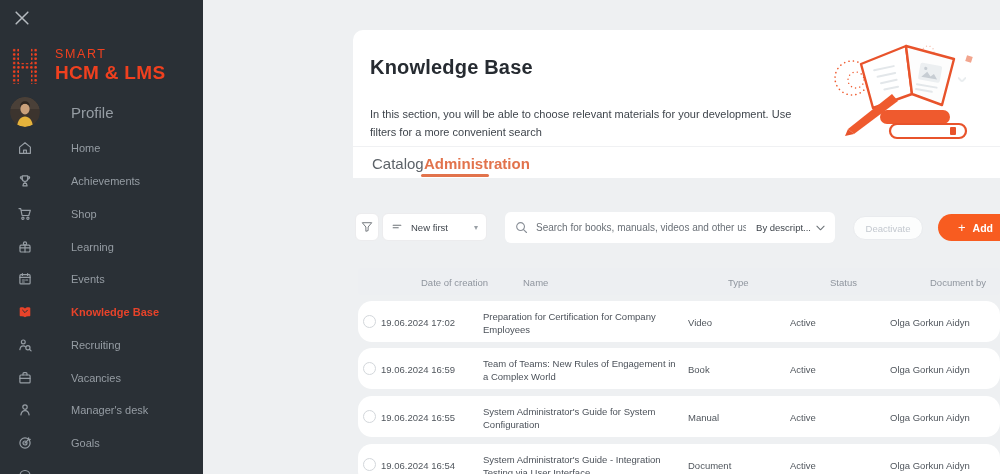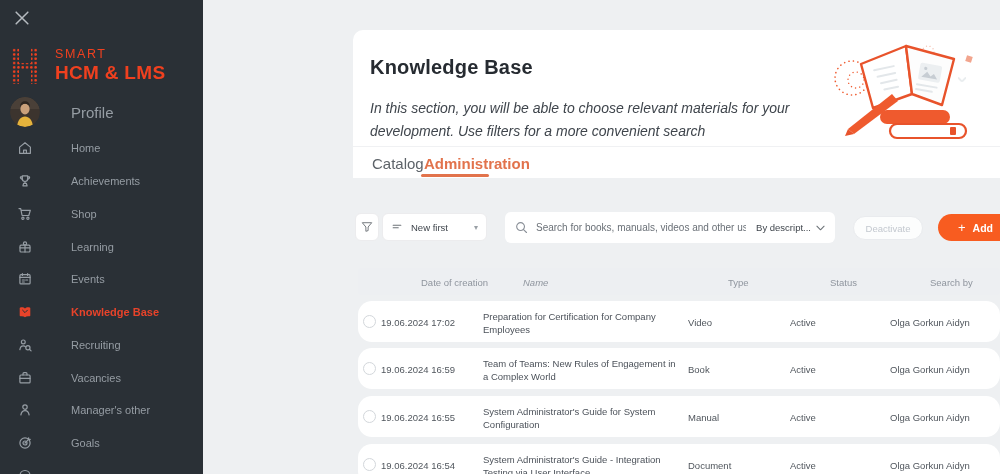--- a/index.html
+++ b/index.html
@@ -28,21 +28,21 @@
   .profile-label { margin-left:31px; font-size:15px; color:#969da4; }
   .nav-item { position:absolute; left:17px; height:20px; display:flex; align-items:center; cursor:pointer; }
   .nav-item .nav-ic { width:16px; height:16px; flex:0 0 auto; }
   .nav-item .nav-label { margin-left:38px; font-size:11px; color:#969da4; white-space:nowrap; }
   .nav-item.active .nav-label { color:#e8432a; font-weight:700; }
   .ic-stroke { stroke:#969da4; fill:none; stroke-width:1.2; stroke-linecap:round; stroke-linejoin:round; }
   
   .card { position:absolute; left:353px; top:30px; width:647px; height:148px; background:#fff; border-radius:10px 0 0 0; }
   .card-head { position:relative; height:117px; border-bottom:1px solid #f0f1f3; }
   .page-title { position:absolute; left:17px; top:26px; font-size:20px; font-weight:700; color:#262b31; letter-spacing:.2px; }
-  .page-desc { position:absolute; left:17px; top:67px; width:424px; font-size:14px; line-height:1.65; color:#3f454c;font-style:italic; }
+  .page-desc { position:absolute; left:17px; top:75px; width:424px; font-size:11px; line-height:1.65; color:#3f454c; }
   .illustration { position:absolute; right:14px; top:4px; }
   .tabs { position:relative; height:30px; }
   .tab { position:absolute; top:8px; font-size:15px; cursor:pointer; }
   .tab-catalog { left:19px; color:#5d6369; }
   .tab-admin { left:71px; color:#e2734c; font-weight:700; }
   .tab-underline { position:absolute; left:68px; bottom:0; width:68px; height:3px; background:#e2734c; border-radius:2px; }
   
   .tool { position:absolute; background:#fff; border:1px solid #ececee; border-radius:6px; display:flex; align-items:center; cursor:pointer; }
   .btn-filter { left:355px; top:213px; width:24px; height:28px; justify-content:center; }
   .btn-sort { left:382px; top:213px; width:105px; height:28px; padding:0 8px; }
@@ -61,21 +61,21 @@
   .thead { position:absolute; left:358px; top:268px; width:642px; height:27px; background:#edeff2; border-radius:4px; }
   .thead span { position:absolute; top:9px; font-size:9.5px; color:#8f959e;padding-left:40px; }
   .row { position:absolute; left:358px; width:642px; height:41px; background:#fff; border-radius:14px; cursor:pointer; }
   .row .sel { position:absolute; left:5px; top:14px; width:13px; height:13px; border:1px solid #d3d7db; border-radius:50%; background:#fff; cursor:pointer; }
   .cell { position:absolute; font-size:9.5px; color:#50565d; }
   .c-date { left:23px; top:16px; white-space:nowrap; }
   .c-name { left:125px; top:10px; width:200px; line-height:1.35; color:#4c525a; }
   .c-type { left:330px; top:16px; }
   .c-status { left:432px; top:16px; }
   .c-created { left:532px; top:16px; white-space:nowrap; }
-  .h-date { left:23px; } .h-name { left:125px;font-style:italic; } .h-type { left:330px;text-align:center; } .h-status { left:432px; } .h-created { left:532px; }
+  .h-date { left:23px; } .h-name { left:125px; } .h-type { left:330px;text-align:center; } .h-status { left:432px; } .h-created { left:532px; }
 </style>
 </head>
 <body>
 
 <div class="sidebar">
   <span class="close-btn">
     <svg width="14" height="14" viewBox="0 0 12 12">
         <path d="M1 1l10 10M11 1L1 11" stroke="#b6bbc0" stroke-width="1.3" stroke-linecap="round"></path>
       </svg>
   </span>
@@ -184,21 +184,21 @@
       </svg>
     <span class="nav-label">Vacancies</span>
   </div>
   <div class="nav-item" style="top:400px">
     <svg class="nav-ic" viewBox="0 0 16 16">
         <g class="ic-stroke">
           <circle cx="8" cy="5.1" r="2.2"></circle>
           <path d="M3.9 12.9c.4-2.8 2.1-4.3 4.1-4.3s3.7 1.5 4.1 4.3"></path>
         </g>
       </svg>
-    <span class="nav-label">Manager's other</span>
+    <span class="nav-label">Manager's desk</span>
   </div>
   <div class="nav-item" style="top:433px">
     <svg class="nav-ic" viewBox="0 0 16 16">
         <g class="ic-stroke">
           <circle cx="8" cy="8" r="5.1"></circle>
           <circle cx="8" cy="8" r="2"></circle>
           <path d="M8 8l3.6-3.6M11.6 4.4h1.6M11.6 4.4V2.8"></path>
         </g>
       </svg>
     <span class="nav-label">Goals</span>
@@ -281,21 +281,21 @@
 <div class="btn-add">
   <span class="plus">+</span>
   <span class="add-label">Add</span>
 </div>
 
 <div class="thead">
   <span class="h-date">Date of creation</span>
   <span class="h-name">Name</span>
   <span class="h-type">Type</span>
   <span class="h-status">Status</span>
-  <span class="h-created">Search by</span>
+  <span class="h-created">Document by</span>
 </div>
 
 <div class="row" style="top:301px">
   <span class="sel"></span>
   <span class="cell c-date">19.06.2024 17:02</span>
   <span class="cell c-name">Preparation for Certification for Company Employees</span>
   <span class="cell c-type">Video</span>
   <span class="cell c-status">Active</span>
   <span class="cell c-created">Olga Gorkun Aidyn</span>
 </div>

